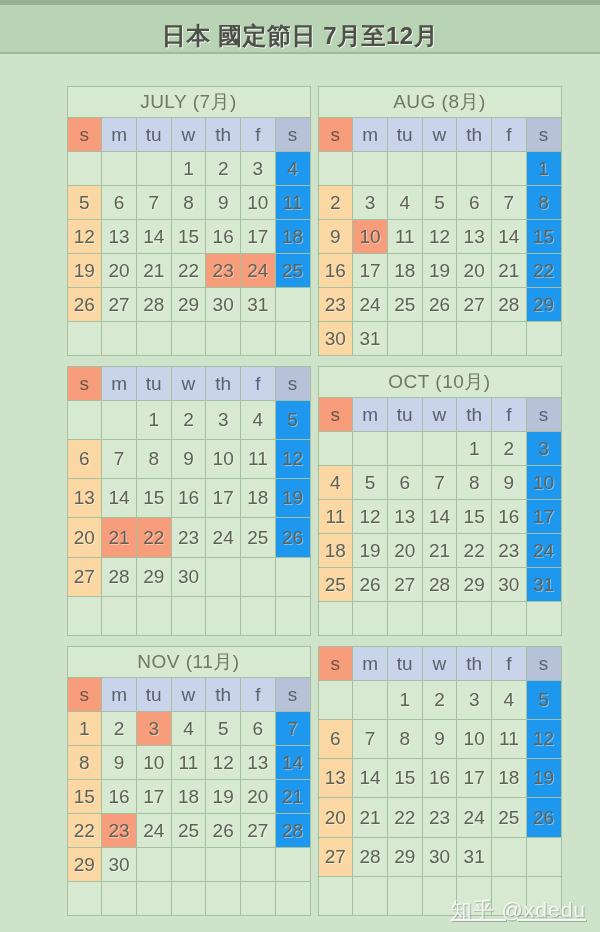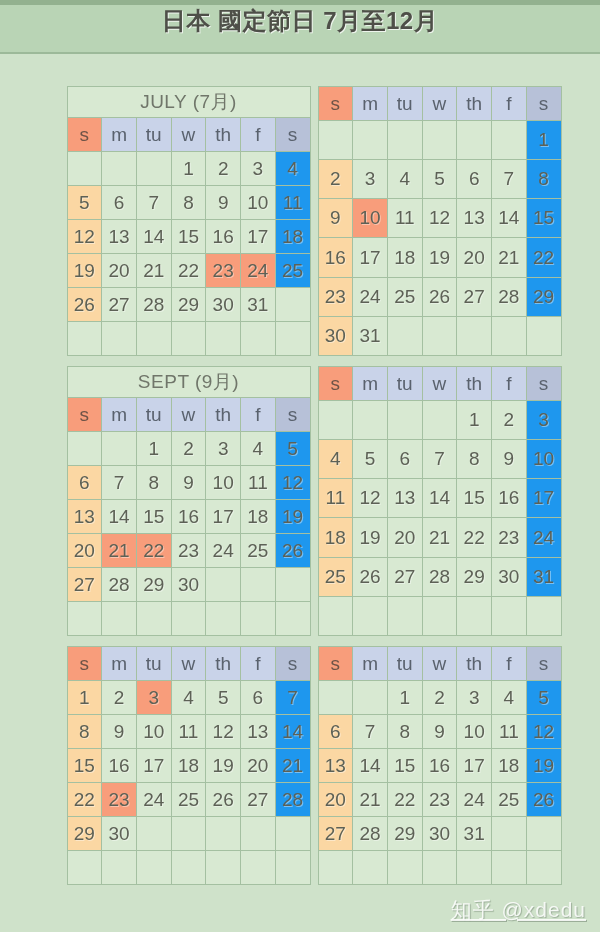--- a/index.html
+++ b/index.html
@@ -6,21 +6,21 @@
   body {
     width:600px; height:932px;
     background: var(--page_bg);
     font-family: "Liberation Sans", "DejaVu Sans", sans-serif;
     position:relative; overflow:hidden;
   }
   .top-strip { height:5px; background: var(--top_strip); }
   .title-bar {
     height:47px; background: var(--title_bg);
     border-bottom:2px solid var(--title_border);
-    display:flex; align-items:flex-start; justify-content:center;
+    display:flex; align-items:flex-end; justify-content:center;
     font-size:24px; font-weight:bold; color: var(--title_text);
     text-shadow:1px 1px 0 rgba(255,255,255,0.75);
     letter-spacing:0.5px;
   }
   .grid {
     display:grid; grid-template-columns:244px 244px;
     column-gap:7px; row-gap:10px;
     justify-content:center; margin-top:32px;padding-left:28px;
   }
   table.month {
@@ -134,152 +134,82 @@
           <td></td>
           <td></td>
           <td></td>
           <td></td>
         </tr>
       </tbody>
   </table>
 
   <table class="month">
     <thead>
-      <tr class="dow-row">
-          <th class="h-sun">s</th>
-          <th class="h-wk">m</th>
-          <th class="h-wk">tu</th>
-          <th class="h-wk">w</th>
-          <th class="h-wk">th</th>
-          <th class="h-wk">f</th>
-          <th class="h-sat">s</th>
-        </tr>
-    </thead>
-    <tbody>
-        <tr>
-          <td></td>
-          <td></td>
-          <td></td>
-          <td></td>
-          <td></td>
-          <td></td>
-          <td class="sat">1</td>
-        </tr>
-        <tr>
-          <td class="sun">2</td>
-          <td>3</td>
-          <td>4</td>
-          <td>5</td>
-          <td>6</td>
-          <td>7</td>
-          <td class="sat">8</td>
-        </tr>
-        <tr>
-          <td class="sun">9</td>
-          <td class="hol">10</td>
-          <td>11</td>
-          <td>12</td>
-          <td>13</td>
-          <td>14</td>
-          <td class="sat">15</td>
-        </tr>
-        <tr>
-          <td class="sun">16</td>
-          <td>17</td>
-          <td>18</td>
-          <td>19</td>
-          <td>20</td>
-          <td>21</td>
-          <td class="sat">22</td>
-        </tr>
-        <tr>
-          <td class="sun">23</td>
-          <td>24</td>
-          <td>25</td>
-          <td>26</td>
-          <td>27</td>
-          <td>28</td>
-          <td class="sat">29</td>
-        </tr>
-        <tr>
-          <td class="sun">30</td>
-          <td>31</td>
-          <td></td>
-          <td></td>
-          <td></td>
-          <td></td>
-          <td></td>
-        </tr>
-      </tbody>
-  </table>
-
-  <table class="month">
-    <thead>
       <tr>
-        <th class="month-title" colspan="7">SEPT (9月)</th>
+        <th class="month-title" colspan="7">AUG (8月)</th>
       </tr>
       <tr class="dow-row">
           <th class="h-sun">s</th>
           <th class="h-wk">m</th>
           <th class="h-wk">tu</th>
           <th class="h-wk">w</th>
           <th class="h-wk">th</th>
           <th class="h-wk">f</th>
           <th class="h-sat">s</th>
         </tr>
     </thead>
     <tbody>
         <tr>
           <td></td>
           <td></td>
-          <td>1</td>
-          <td>2</td>
+          <td></td>
+          <td></td>
+          <td></td>
+          <td></td>
+          <td class="sat">1</td>
+        </tr>
+        <tr>
+          <td class="sun">2</td>
           <td>3</td>
           <td>4</td>
-          <td class="sat">5</td>
-        </tr>
-        <tr>
-          <td class="sun">6</td>
+          <td>5</td>
+          <td>6</td>
           <td>7</td>
-          <td>8</td>
-          <td>9</td>
-          <td>10</td>
+          <td class="sat">8</td>
+        </tr>
+        <tr>
+          <td class="sun">9</td>
+          <td class="hol">10</td>
           <td>11</td>
-          <td class="sat">12</td>
-        </tr>
-        <tr>
-          <td class="sun">13</td>
+          <td>12</td>
+          <td>13</td>
           <td>14</td>
-          <td>15</td>
-          <td>16</td>
+          <td class="sat">15</td>
+        </tr>
+        <tr>
+          <td class="sun">16</td>
           <td>17</td>
           <td>18</td>
-          <td class="sat">19</td>
-        </tr>
-        <tr>
-          <td class="sun">20</td>
-          <td class="hol">21</td>
-          <td class="hol">22</td>
-          <td>23</td>
+          <td>19</td>
+          <td>20</td>
+          <td>21</td>
+          <td class="sat">22</td>
+        </tr>
+        <tr>
+          <td class="sun">23</td>
           <td>24</td>
           <td>25</td>
-          <td class="sat">26</td>
-        </tr>
-        <tr>
-          <td class="sun">27</td>
+          <td>26</td>
+          <td>27</td>
           <td>28</td>
-          <td>29</td>
-          <td>30</td>
-          <td></td>
-          <td></td>
-          <td></td>
-        </tr>
-        <tr>
-          <td></td>
-          <td></td>
+          <td class="sat">29</td>
+        </tr>
+        <tr>
+          <td class="sun">30</td>
+          <td>31</td>
           <td></td>
           <td></td>
           <td></td>
           <td></td>
           <td></td>
         </tr>
       </tbody>
   </table>
 
   <table class="month">
@@ -291,20 +221,93 @@
           <th class="h-wk">w</th>
           <th class="h-wk">th</th>
           <th class="h-wk">f</th>
           <th class="h-sat">s</th>
         </tr>
     </thead>
     <tbody>
         <tr>
           <td></td>
           <td></td>
+          <td>1</td>
+          <td>2</td>
+          <td>3</td>
+          <td>4</td>
+          <td class="sat">5</td>
+        </tr>
+        <tr>
+          <td class="sun">6</td>
+          <td>7</td>
+          <td>8</td>
+          <td>9</td>
+          <td>10</td>
+          <td>11</td>
+          <td class="sat">12</td>
+        </tr>
+        <tr>
+          <td class="sun">13</td>
+          <td>14</td>
+          <td>15</td>
+          <td>16</td>
+          <td>17</td>
+          <td>18</td>
+          <td class="sat">19</td>
+        </tr>
+        <tr>
+          <td class="sun">20</td>
+          <td class="hol">21</td>
+          <td class="hol">22</td>
+          <td>23</td>
+          <td>24</td>
+          <td>25</td>
+          <td class="sat">26</td>
+        </tr>
+        <tr>
+          <td class="sun">27</td>
+          <td>28</td>
+          <td>29</td>
+          <td>30</td>
+          <td></td>
+          <td></td>
+          <td></td>
+        </tr>
+        <tr>
+          <td></td>
+          <td></td>
+          <td></td>
+          <td></td>
+          <td></td>
+          <td></td>
+          <td></td>
+        </tr>
+      </tbody>
+  </table>
+
+  <table class="month">
+    <thead>
+      <tr>
+        <th class="month-title" colspan="7">OCT (10月)</th>
+      </tr>
+      <tr class="dow-row">
+          <th class="h-sun">s</th>
+          <th class="h-wk">m</th>
+          <th class="h-wk">tu</th>
+          <th class="h-wk">w</th>
+          <th class="h-wk">th</th>
+          <th class="h-wk">f</th>
+          <th class="h-sat">s</th>
+        </tr>
+    </thead>
+    <tbody>
+        <tr>
+          <td></td>
+          <td></td>
           <td></td>
           <td></td>
           <td>1</td>
           <td>2</td>
           <td class="sat">3</td>
         </tr>
         <tr>
           <td class="sun">4</td>
           <td>5</td>
           <td>6</td>
@@ -332,20 +335,93 @@
           <td class="sat">24</td>
         </tr>
         <tr>
           <td class="sun">25</td>
           <td>26</td>
           <td>27</td>
           <td>28</td>
           <td>29</td>
           <td>30</td>
           <td class="sat">31</td>
+        </tr>
+        <tr>
+          <td></td>
+          <td></td>
+          <td></td>
+          <td></td>
+          <td></td>
+          <td></td>
+          <td></td>
+        </tr>
+      </tbody>
+  </table>
+
+  <table class="month">
+    <thead>
+      <tr>
+        <th class="month-title" colspan="7">NOV (11月)</th>
+      </tr>
+      <tr class="dow-row">
+          <th class="h-sun">s</th>
+          <th class="h-wk">m</th>
+          <th class="h-wk">tu</th>
+          <th class="h-wk">w</th>
+          <th class="h-wk">th</th>
+          <th class="h-wk">f</th>
+          <th class="h-sat">s</th>
+        </tr>
+    </thead>
+    <tbody>
+        <tr>
+          <td class="sun">1</td>
+          <td>2</td>
+          <td class="hol">3</td>
+          <td>4</td>
+          <td>5</td>
+          <td>6</td>
+          <td class="sat">7</td>
+        </tr>
+        <tr>
+          <td class="sun">8</td>
+          <td>9</td>
+          <td>10</td>
+          <td>11</td>
+          <td>12</td>
+          <td>13</td>
+          <td class="sat">14</td>
+        </tr>
+        <tr>
+          <td class="sun">15</td>
+          <td>16</td>
+          <td>17</td>
+          <td>18</td>
+          <td>19</td>
+          <td>20</td>
+          <td class="sat">21</td>
+        </tr>
+        <tr>
+          <td class="sun">22</td>
+          <td class="hol">23</td>
+          <td>24</td>
+          <td>25</td>
+          <td>26</td>
+          <td>27</td>
+          <td class="sat">28</td>
+        </tr>
+        <tr>
+          <td class="sun">29</td>
+          <td>30</td>
+          <td></td>
+          <td></td>
+          <td></td>
+          <td></td>
+          <td></td>
         </tr>
         <tr>
           <td></td>
           <td></td>
           <td></td>
           <td></td>
           <td></td>
           <td></td>
           <td></td>
         </tr>
@@ -359,90 +435,20 @@
           <th class="h-wk">m</th>
           <th class="h-wk">tu</th>
           <th class="h-wk">w</th>
           <th class="h-wk">th</th>
           <th class="h-wk">f</th>
           <th class="h-sat">s</th>
         </tr>
     </thead>
     <tbody>
         <tr>
-          <td class="sun">1</td>
-          <td>2</td>
-          <td class="hol">3</td>
-          <td>4</td>
-          <td>5</td>
-          <td>6</td>
-          <td class="sat">7</td>
-        </tr>
-        <tr>
-          <td class="sun">8</td>
-          <td>9</td>
-          <td>10</td>
-          <td>11</td>
-          <td>12</td>
-          <td>13</td>
-          <td class="sat">14</td>
-        </tr>
-        <tr>
-          <td class="sun">15</td>
-          <td>16</td>
-          <td>17</td>
-          <td>18</td>
-          <td>19</td>
-          <td>20</td>
-          <td class="sat">21</td>
-        </tr>
-        <tr>
-          <td class="sun">22</td>
-          <td class="hol">23</td>
-          <td>24</td>
-          <td>25</td>
-          <td>26</td>
-          <td>27</td>
-          <td class="sat">28</td>
-        </tr>
-        <tr>
-          <td class="sun">29</td>
-          <td>30</td>
-          <td></td>
-          <td></td>
-          <td></td>
-          <td></td>
-          <td></td>
-        </tr>
-        <tr>
-          <td></td>
-          <td></td>
-          <td></td>
-          <td></td>
-          <td></td>
-          <td></td>
-          <td></td>
-        </tr>
-      </tbody>
-  </table>
-
-  <table class="month">
-    <thead>
-      <tr class="dow-row">
-          <th class="h-sun">s</th>
-          <th class="h-wk">m</th>
-          <th class="h-wk">tu</th>
-          <th class="h-wk">w</th>
-          <th class="h-wk">th</th>
-          <th class="h-wk">f</th>
-          <th class="h-sat">s</th>
-        </tr>
-    </thead>
-    <tbody>
-        <tr>
           <td></td>
           <td></td>
           <td>1</td>
           <td>2</td>
           <td>3</td>
           <td>4</td>
           <td class="sat">5</td>
         </tr>
         <tr>
           <td class="sun">6</td>

